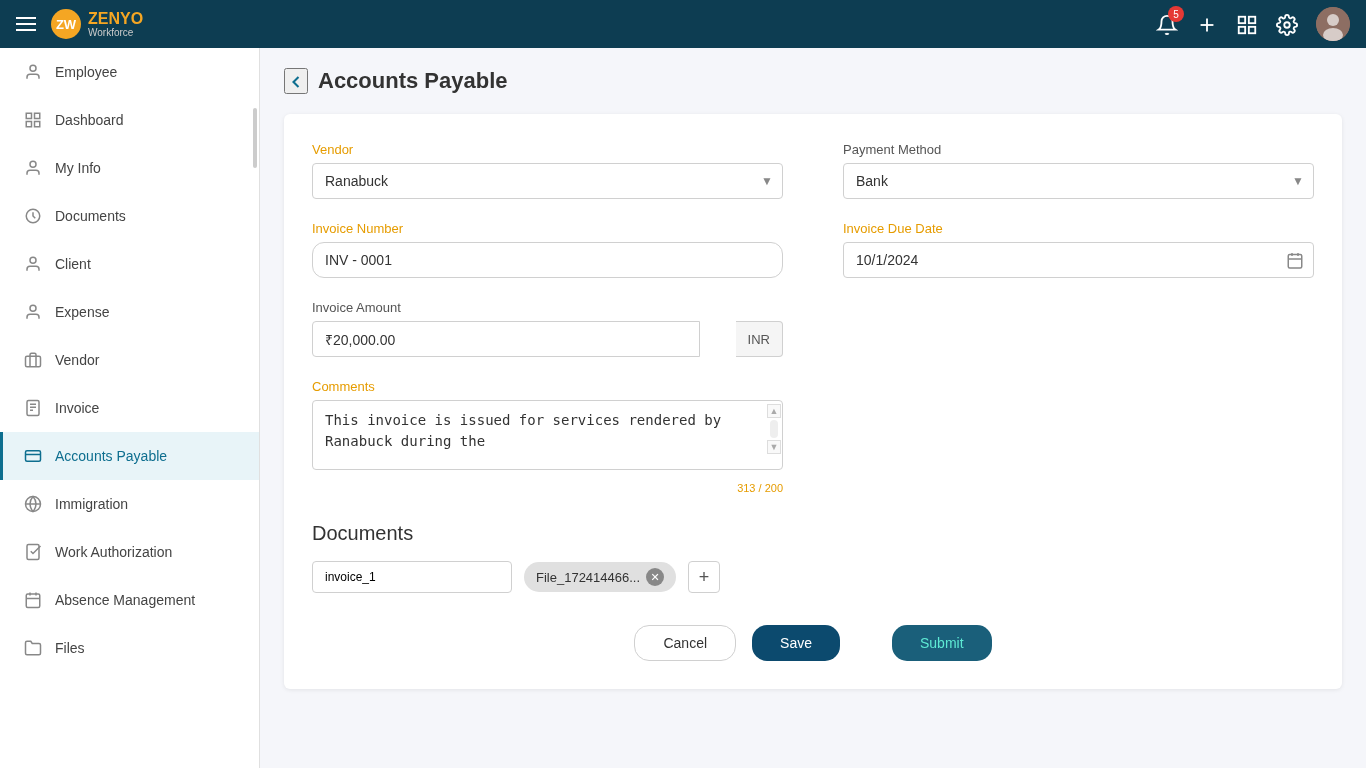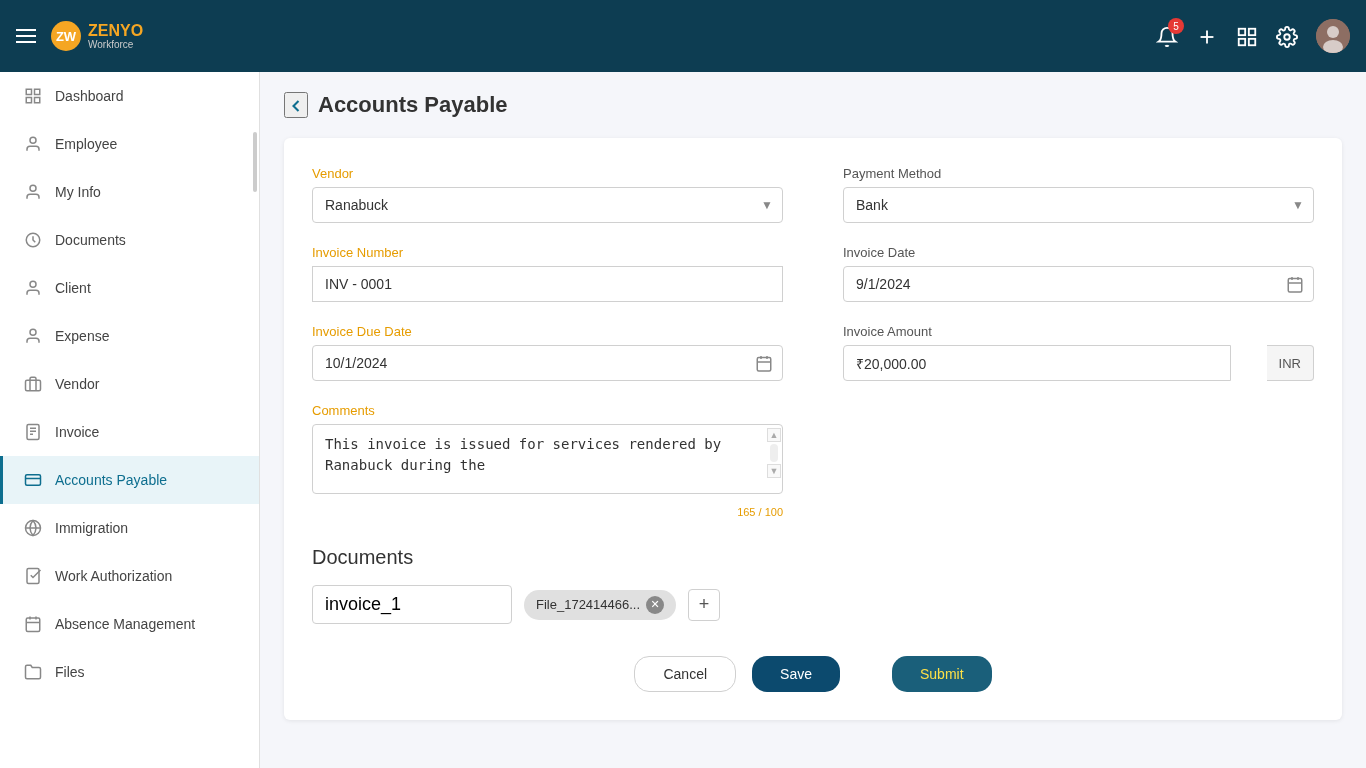--- a/index.html
+++ b/index.html
@@ -1,21 +1,21 @@
 <!DOCTYPE html>
 <html><head>
   <meta charset="utf-8">
   <style>
     * { box-sizing: border-box; margin: 0; padding: 0; }
     body { font-family: 'Segoe UI', Arial, sans-serif; background: #f5f6fa; color: #333; display: flex; flex-direction: column; height: 768px; overflow: hidden; }
 
     
     .header {
       background: #0d3d52;
-      height: 72px;
+      height: 48px;
       display: flex;
       align-items: center;
       padding: 0 16px;
       flex-shrink: 0;
       justify-content: space-between;
     }
     .header-left { display: flex; align-items: center; gap: 14px; }
     .hamburger { display: flex; flex-direction: column; gap: 4px; cursor: pointer; }
     .hamburger span { width: 20px; height: 2px; background: #fff; display: block; }
     .logo { display: flex; align-items: center; gap: 6px; }
@@ -85,21 +85,21 @@
       column-gap: 60px;
       row-gap: 22px;
     }
 
     .form-field { display: flex; flex-direction: column; gap: 6px; }
     .form-label { font-size: 13px; color: #e69c00; font-weight: 500; }
     .form-label.dark { color: #555; font-weight: 400; }
 
     .form-input {
       border: 1px solid #d0d0d0;
-      border-radius: 0;
+      border-radius: 12px;
       padding: 9px 12px;
       font-size: 14px;
       color: #333;
       outline: none;
       width: 100%;
       background: #fff;
     }
 
     .select-wrapper { position: relative; }
     .select-wrapper select {
@@ -184,21 +184,21 @@
     .char-count { font-size: 11px; color: #e69c00; text-align: right; margin-top: 2px; }
 
     
     .documents-section { margin-top: 28px; }
     .documents-title { font-size: 20px; font-weight: 500; color: #333; margin-bottom: 16px; }
     .documents-row { display: flex; align-items: center; gap: 12px; }
     .doc-name-input {
       border: 1px solid #d0d0d0;
       border-radius: 4px;
       padding: 8px 12px;
-      font-size: 18px;
+      font-size: 12px;
       width: 200px;
       outline: none;
     }
     .file-chip {
       display: flex; align-items: center; gap: 6px;
       background: #e0e0e0; border-radius: 16px;
       padding: 6px 12px; font-size: 13px; color: #333;
     }
     .file-chip-close {
       width: 18px; height: 18px; border-radius: 50%;
@@ -212,21 +212,21 @@
     }
 
     
     .action-row {
       display: flex; justify-content: center; gap: 16px;
       margin-top: 32px;
     }
     .btn { padding: 9px 28px; border-radius: 15px; font-size: 14px; cursor: pointer; border: none; font-weight: 500; }
     .btn-cancel { background: #fff; border: 1px solid #d0d0d0; color: #333; }
     .btn-save { background: #0c4a6e; color: #fff; }
-    .btn-submit { background: #1a5f7a; color: #fde047; margin-left: 36px; }
+    .btn-submit { background: #1a5f7a; color: #5eead4; margin-left: 36px; }
 
     
     svg { display: inline-block; vertical-align: middle; }
   </style>
 </head>
 <body>
 
 <header class="header">
   <div class="header-left">
     <div class="hamburger">
@@ -286,37 +286,37 @@
 </header>
 
 <div class="main-layout">
 
   <nav class="sidebar">
     <div class="sidebar-scroll">
 
       <div class="sidebar-item">
         <span class="icon">
           <svg width="18" height="18" viewBox="0 0 24 24" fill="none" stroke="#888" stroke-width="2">
+            <path d="M20 21v-2a4 4 0 0 0-4-4H8a4 4 0 0 0-4 4v2"></path>
+            <circle cx="12" cy="7" r="4"></circle>
+          </svg>
+        </span>
+        <span>Employee</span>
+      </div>
+
+      <div class="sidebar-item">
+        <span class="icon">
+          <svg width="18" height="18" viewBox="0 0 24 24" fill="none" stroke="#888" stroke-width="2">
             <rect x="3" y="3" width="7" height="7"></rect>
               <rect x="14" y="3" width="7" height="7"></rect>
             <rect x="3" y="14" width="7" height="7"></rect>
               <rect x="14" y="14" width="7" height="7"></rect>
           </svg>
         </span>
         <span>Dashboard</span>
-      </div>
-
-      <div class="sidebar-item">
-        <span class="icon">
-          <svg width="18" height="18" viewBox="0 0 24 24" fill="none" stroke="#888" stroke-width="2">
-            <path d="M20 21v-2a4 4 0 0 0-4-4H8a4 4 0 0 0-4 4v2"></path>
-            <circle cx="12" cy="7" r="4"></circle>
-          </svg>
-        </span>
-        <span>Employee</span>
       </div>
 
       <div class="sidebar-item">
         <span class="icon">
           <svg width="18" height="18" viewBox="0 0 24 24" fill="none" stroke="#888" stroke-width="2">
             <path d="M20 21v-2a4 4 0 0 0-4-4H8a4 4 0 0 0-4 4v2"></path>
             <circle cx="12" cy="7" r="4"></circle>
           </svg>
         </span>
         <span>My Info</span>
@@ -467,34 +467,20 @@
             </select>
             <span class="select-arrow">▼</span>
           </div>
         </div>
 
         <div class="form-field">
           <label class="form-label">Invoice Number</label>
           <input type="text" class="form-input" value="INV - 0001" style="">
         </div>
 
-        <div class="form-field">
-          <label class="form-label dark">Invoice Date</label>
-          <div class="date-wrapper">
-            <input type="text" class="form-input" value="9/1/2024" style="">
-            <span class="date-icon">
-              <svg width="18" height="18" viewBox="0 0 24 24" fill="none" stroke="#888" stroke-width="2">
-                <rect x="3" y="4" width="18" height="18" rx="2"></rect>
-                  <line x1="16" y1="2" x2="16" y2="6"></line>
-                <line x1="8" y1="2" x2="8" y2="6"></line>
-                  <line x1="3" y1="10" x2="21" y2="10"></line>
-              </svg>
-            </span>
-          </div>
-        </div>
 
         <div class="form-field">
           <label class="form-label">Invoice Due Date</label>
           <div class="date-wrapper">
             <input type="text" class="form-input" value="10/1/2024" style="">
             <span class="date-icon">
               <svg width="18" height="18" viewBox="0 0 24 24" fill="none" stroke="#888" stroke-width="2">
                 <rect x="3" y="4" width="18" height="18" rx="2"></rect>
                   <line x1="16" y1="2" x2="16" y2="6"></line>
                 <line x1="8" y1="2" x2="8" y2="6"></line>
@@ -515,21 +501,21 @@
         <div class="form-field" style="grid-column: 1 / 2;">
           <label class="form-label">Comments</label>
           <div class="textarea-wrapper">
             <textarea class="form-textarea" style="padding-right: 20px;">This invoice is issued for services rendered by Ranabuck during the</textarea>
             <div class="textarea-scrollbar">
               <div class="textarea-scroll-up">▲</div>
               <div class="textarea-scroll-track"></div>
               <div class="textarea-scroll-down">▼</div>
             </div>
           </div>
-          <div class="char-count">165 / 100</div>
+          <div class="char-count">313 / 200</div>
         </div>
 
       </div>
 
       <div class="documents-section">
         <h3 class="documents-title">Documents</h3>
         <div class="documents-row">
           <input type="text" class="doc-name-input" value="invoice_1" style="">
           <div class="file-chip">
             <span>File_172414466...</span>

